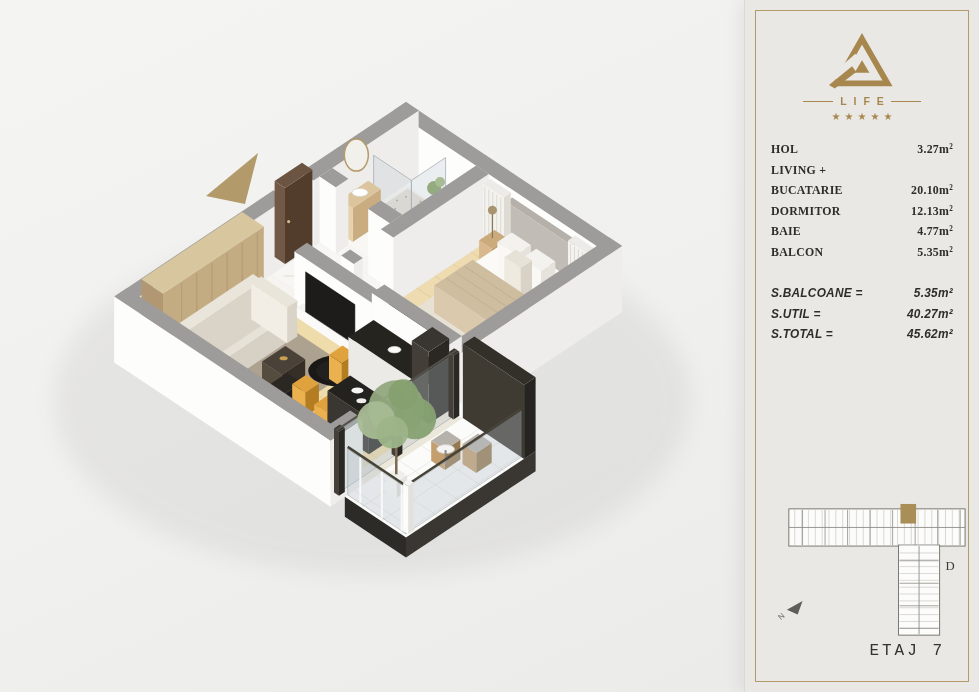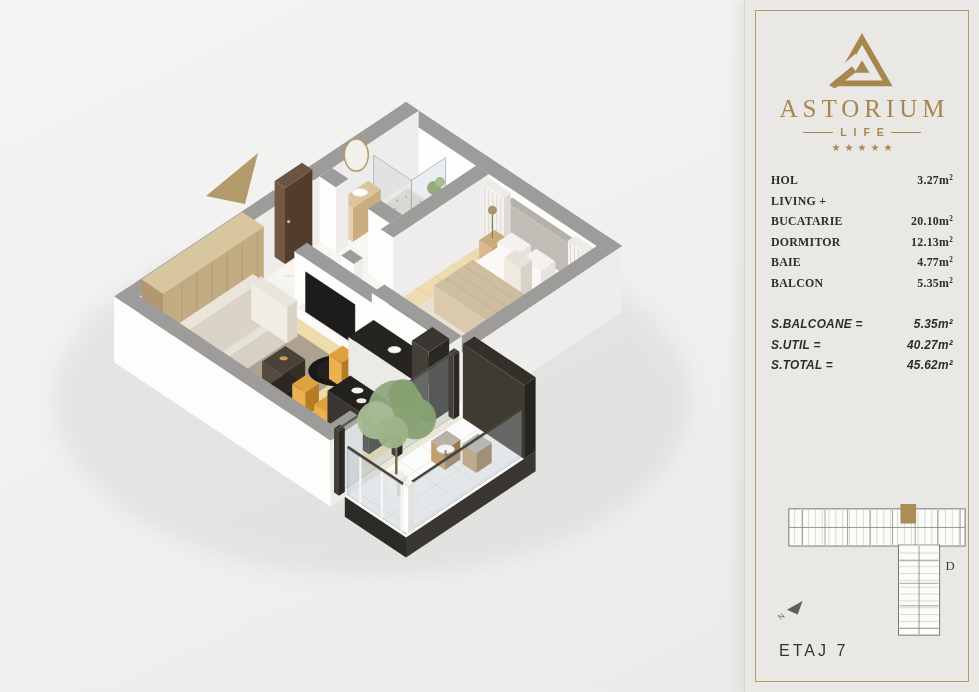--- a/index.html
+++ b/index.html
@@ -32,21 +32,21 @@
   .row{display:flex;justify-content:space-between;line-height:20.5px;
        width:114%;transform:scaleX(.877);transform-origin:0 50%;
        font-weight:bold;font-size:13.5px;color:var(--dark,#2e2d2a);letter-spacing:.3px;}
   .row .val{text-align:right;}
 
   .siteplan{position:absolute;left:22px;right:22px;top:492px;height:142px;}
   .siteplan svg{display:block;}
 
   .footer{position:absolute;left:24px;right:24px;bottom:15px;display:flex;
           justify-content:space-between;align-items:flex-end;
-          font-family:Liberation Sans, sans-serif;color:#35332f;}
+          font-family:Liberation Mono, monospace;color:#35332f;flex-direction:column;}
   .floor-label{font-size:16px;letter-spacing:3px;padding-bottom:7px;}
   .ap-label{font-size:43px;letter-spacing:1px;line-height:.82;color:#23211e;}
 </style>
 </head>
 <body>
 
 <div class="stage">
 
   <div class="canvas">
     <svg id="iso" viewBox="0 0 745 692">
@@ -353,21 +353,20 @@
     <div class="panel-frame"></div>
     <div class="panel-content">
 
       <div class="logo">
         <svg class="logo-mark" width="66" height="60" viewBox="0 0 80 72">
           <path d="M40 8 L71 62 L9 62 Z" fill="none" stroke="currentColor" stroke-width="7"></path>
           <polygon points="2,52 32,26 38,35 10,59" fill="var(--panel-bg,#e9e8e4)"></polygon>
           <polygon points="0,64 28,41 33,48 7,68" fill="currentColor"></polygon>
           <polygon points="40,34 49,49 31,49" fill="currentColor"></polygon>
         </svg>
-        <div class="brand-name">ASTORIUM</div>
         <div class="brand-tag">
           <span class="rule"></span>
           <span class="tag">LIFE</span>
           <span class="rule"></span>
         </div>
         <div class="brand-stars">★★★★★</div>
       </div>
 
       <div class="room-list">
         <div class="row">

